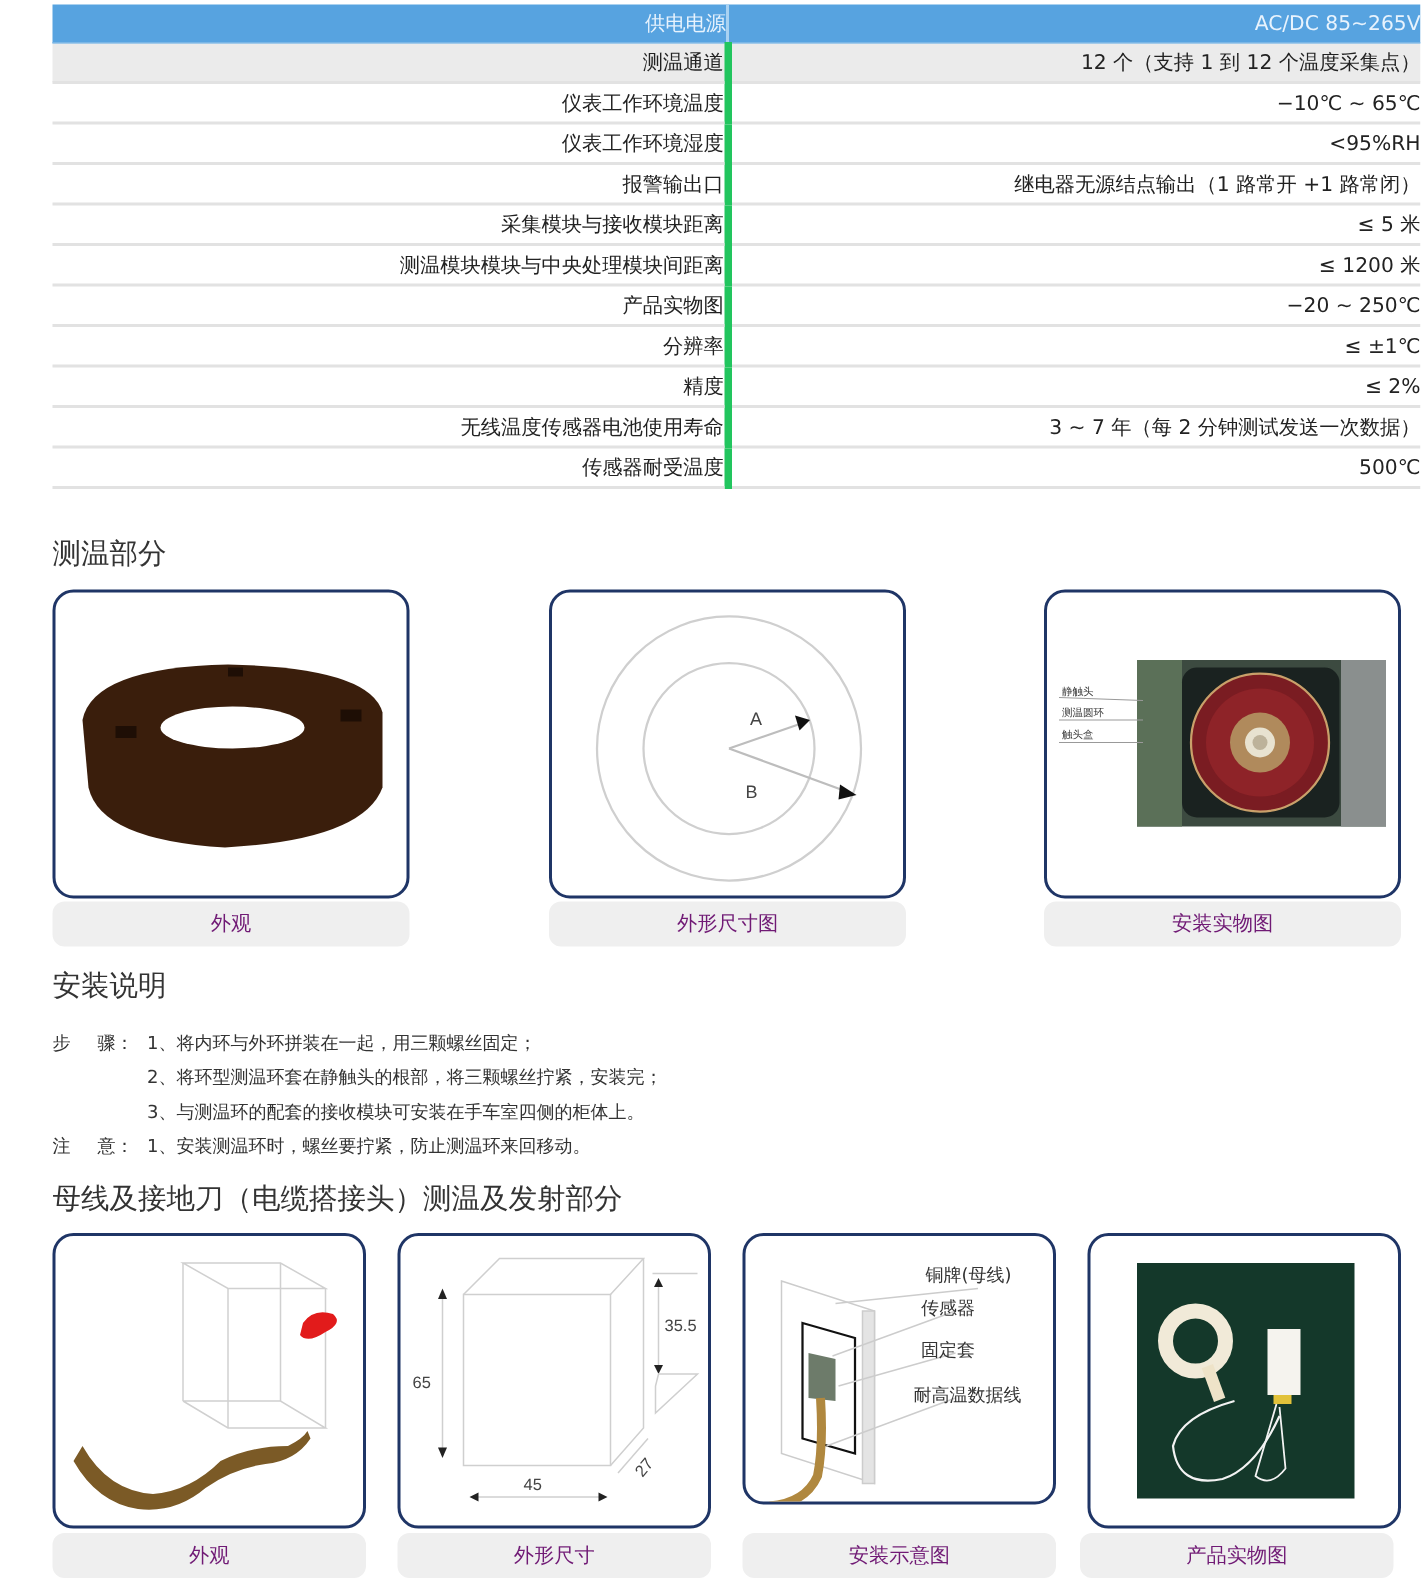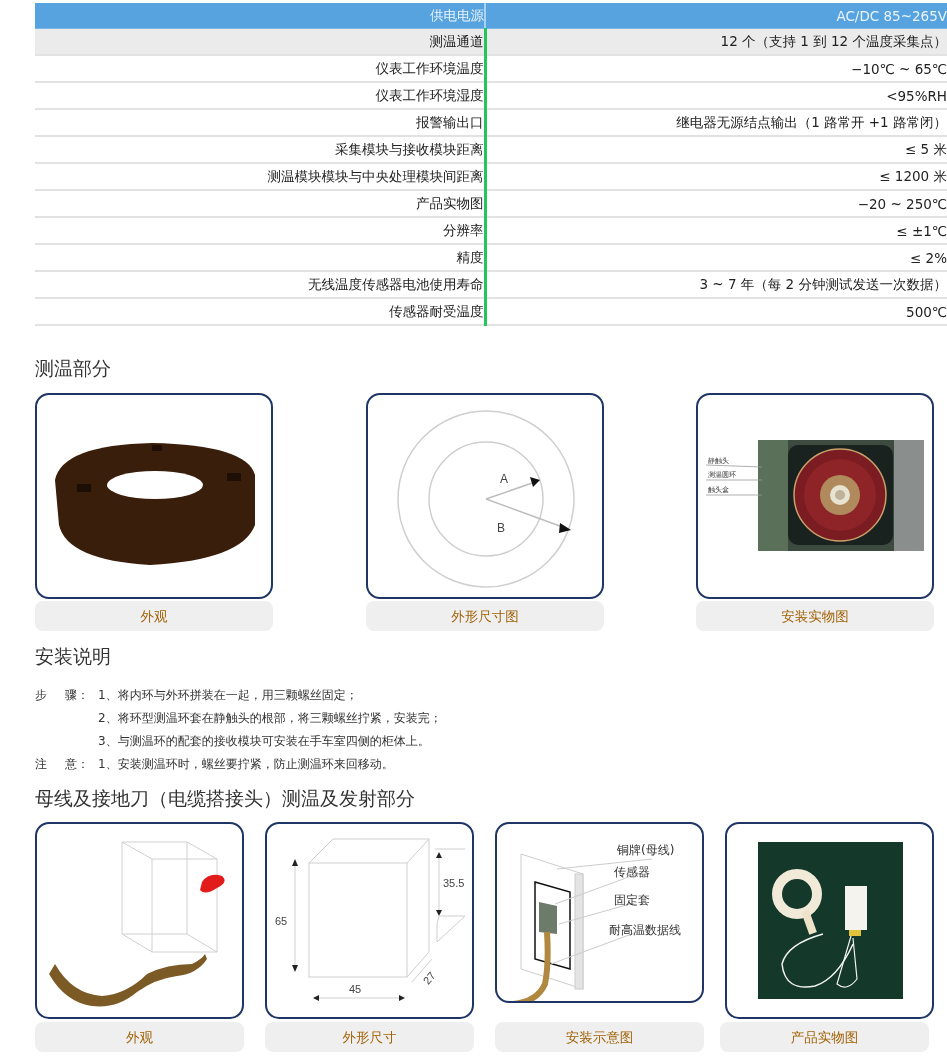--- a/index.html
+++ b/index.html
@@ -3,30 +3,30 @@
 <meta charset="utf-8">
 <style>
   html, body { margin:0; padding:0; background:#ffffff; }
   body { width:947px; height:1060px; position:relative; overflow:hidden;
          font-family:"DejaVu Sans","Liberation Sans",sans-serif; color:#333; }
 
   
   .spec { position:absolute; left:35px; top:3px; width:912px; border-collapse:collapse; table-layout:fixed; }
   .spec td { height:25px; padding:0; text-align:right; font-size:13.5px; color:#222;
              border-bottom:2px solid #e2e2e2; vertical-align:middle; }
-  .spec td.c1 { width:449px; border-right:3px solid #22c55e; }
+  .spec td.c1 { width:449px; border-right:5px solid #22c55e; }
   .spec tr.head td { background:#57a3e0; color:#e8f3fd; height:25px; border-bottom:1px solid #7ab6e6; }
   .spec tr.head td.c1 { border-right:2px solid #a9d2f2; }
   .spec tr.alt td { background:#ebebeb; }
 
   .section-title { position:absolute; left:35px; font-size:19px; color:#333; font-weight:normal; }
 
   .card { position:absolute; border:2px solid #1f3566; border-radius:14px; background:#fff; overflow:hidden; box-sizing:border-box; }
   .caption { position:absolute; background:#efefef; border-radius:8px; text-align:center;
-             font-size:13.5px; color:#a16207; line-height:30px; height:30px; }
+             font-size:13.5px; color:#701a75; line-height:30px; height:30px; }
 
   .install { position:absolute; left:35px; top:684px; font-size:12px; color:#333; line-height:23px; }
   .install .row { display:flex; white-space:nowrap; }
   .install .k1 { width:30px; }
   .install .k2 { width:33px; }
   .install .indent { width:63px; }
 </style>
 </head>
 <body>
 

